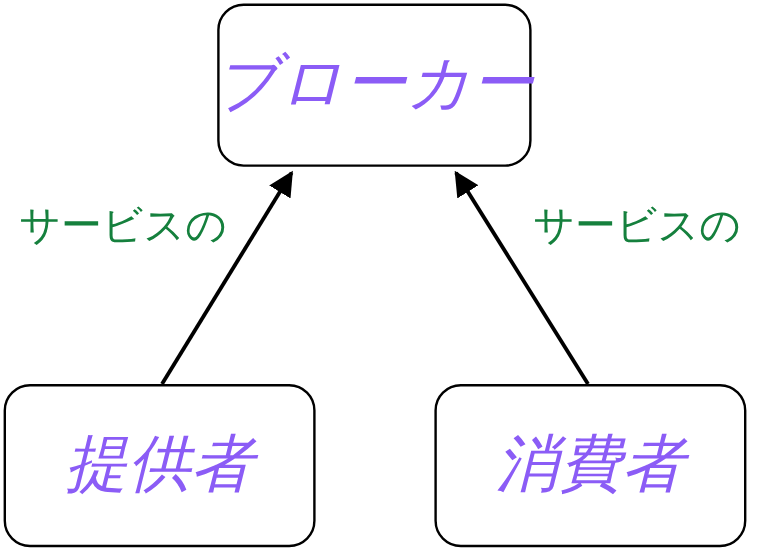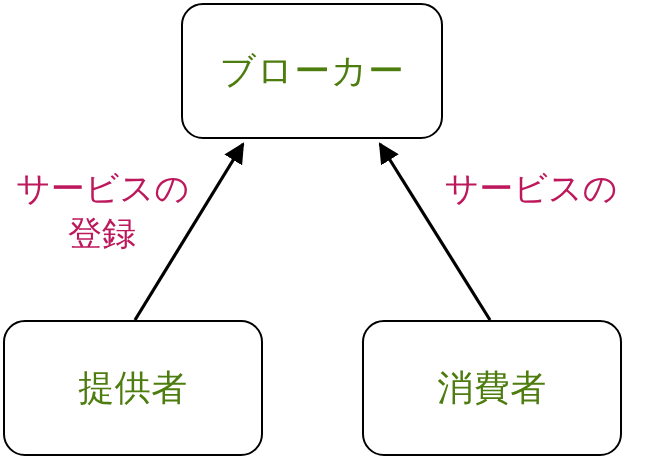--- a/index.html
+++ b/index.html
@@ -29,25 +29,26 @@
     position: absolute;
     box-sizing: border-box;
     border: 2px solid #000000;
     border-radius: 22px;
     background: #ffffff;
     display: flex;
     align-items: center;
     justify-content: center;
   }
   .node-label {
-    font-size: 36px;
+    font-size: 52px;
     line-height: 1.1;
-    color: #4d7c0f;
+    color: #8b5cf6;
     letter-spacing: 0.5px;
     white-space: nowrap;
+    font-style: italic;
   }
   #node-broker {
     left: 181px;
     top: 3px;
     width: 262px;
     height: 136px;
   }
   #node-provider {
     left: 3px;
     top: 320px;
@@ -55,21 +56,21 @@
     height: 136px;
   }
   #node-consumer {
     left: 362px;
     top: 320px;
     width: 260px;
     height: 136px;
   }
   .edge-label {
     position: absolute;
-    color: #be185d;
+    color: #15803d;
     font-size: 34px;
     line-height: 1.32;
     text-align: center;
     white-space: nowrap;
   }
   #edge-label-register {
     left: 16px;
     top: 166px;
     width: 172px;
   }
@@ -106,20 +107,19 @@
   <div class="node-box" id="node-consumer">
     <span class="node-label">消費者</span>
   </div>
 
   <div class="node-box" id="node-provider">
     <span class="node-label">提供者</span>
   </div>
 
   <div class="edge-label" id="edge-label-register">
     <span class="edge-label-line">サービスの</span>
-    <span class="edge-label-line">登録</span>
   </div>
 
   <div class="edge-label" id="edge-label-search">
     <span class="edge-label-line">サービスの</span>
   </div>
 
 </div>
 
 </body></html>

